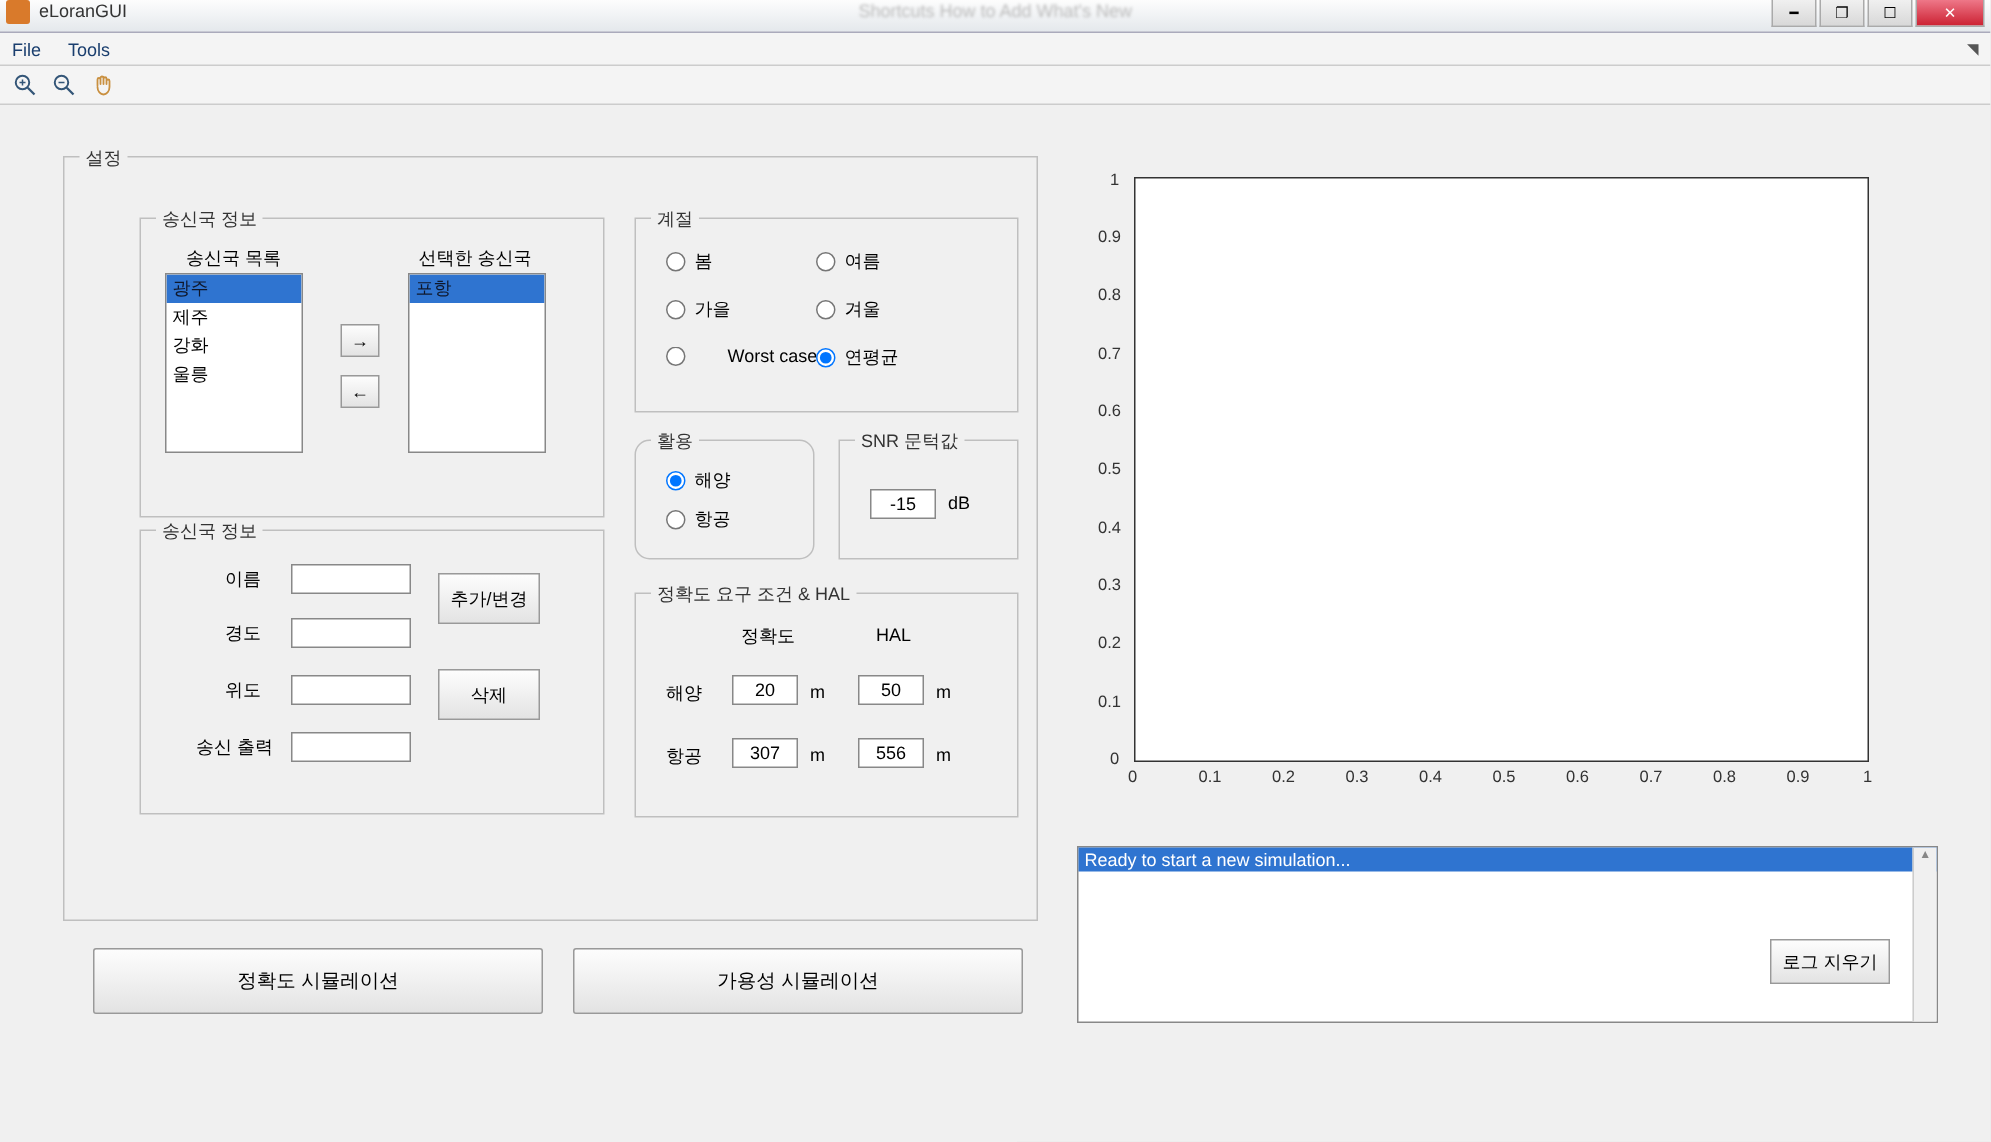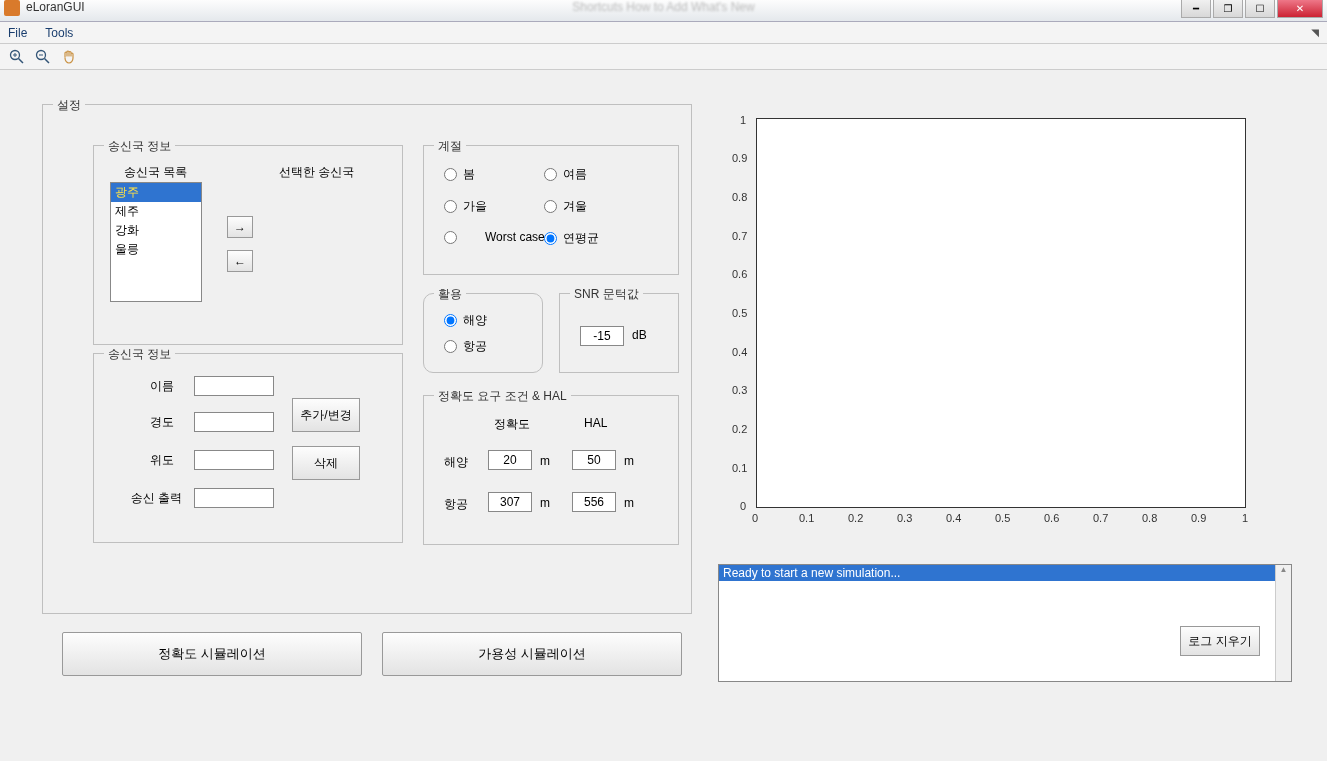--- a/index.html
+++ b/index.html
@@ -29,21 +29,21 @@
 .fieldset > .legend { position: absolute; top: -8px; left: 10px; background: #f0f0f0; padding: 0 4px; font-size: 12px; color: #333; }
 
 
 #fs-settings { left: 42px; top: 34px; width: 650px; height: 510px; }
 
 
 #fs-station { left: 50px; top: 40px; width: 310px; height: 200px; }
 .listlabel { position: absolute; font-size: 12px; }
 .listbox { position: absolute; background: #fff; border: 1px solid #888; overflow-y: scroll; font-size: 12px; }
 .listbox .item { padding: 1px 4px; }
-.listbox .item.sel { background: #2f74d0; color: #fde047; }
+.listbox .item.sel { background: #2f74d0; color: #0f172a; }
 .arrowbtn { position: absolute; width: 26px; height: 22px; background: linear-gradient(#fdfdfd,#e3e3e3); border: 1px solid #999; display: flex; align-items: center; justify-content: center; font-size: 12px; }
 
 
 #fs-station-detail { left: 50px; top: 248px; width: 310px; height: 190px; }
 .lblrow { position: absolute; font-size: 12px; text-align: right; }
 .textinput { position: absolute; background: #fff; border: 1px solid #888; height: 20px; padding: 0 3px; }
 .pushbtn { position: absolute; background: linear-gradient(#fdfdfd,#e3e3e3); border: 1px solid #999; display: flex; align-items: center; justify-content: center; cursor: default; }
 
 
 #fs-season { left: 380px; top: 40px; width: 256px; height: 130px; }
@@ -133,33 +133,36 @@
       <div class="listbox" style="left:16px; top:36px; width:92px; height:120px;">
         <div class="item sel">광주</div>
         <div class="item">제주</div>
         <div class="item">강화</div>
         <div class="item">울릉</div>
       </div>
 
       <div class="arrowbtn" style="left:133px; top:70px;">→</div>
       <div class="arrowbtn" style="left:133px; top:104px;">←</div>
 
+      <div class="listbox" style="left:178px; top:36px; width:92px; height:120px;">
+        <div class="item sel">포항</div>
+      </div>
     </div>
 
     <div id="fs-station-detail" class="fieldset">
       <div class="legend">송신국 정보</div>
       <div class="lblrow" style="left:30px; top:24px; width:50px;">이름</div>
       <input class="textinput" style="left: 100px; top: 22px; width: 80px;">
       <div class="lblrow" style="left:30px; top:60px; width:50px;">경도</div>
       <input class="textinput" style="left: 100px; top: 58px; width: 80px;">
       <div class="lblrow" style="left:30px; top:98px; width:50px;">위도</div>
       <input class="textinput" style="left: 100px; top: 96px; width: 80px;">
       <div class="lblrow" style="left:18px; top:136px; width:70px;">송신 출력</div>
       <input class="textinput" style="left: 100px; top: 134px; width: 80px;">
-      <div class="pushbtn" style="left:198px; top:44px; width:68px; height:34px;">추가/변경</div>
+      <div class="pushbtn" style="left:198px; top:28px; width:68px; height:34px;">추가/변경</div>
       <div class="pushbtn" style="left:198px; top:92px; width:68px; height:34px;">삭제</div>
     </div>
 
     <div id="fs-season" class="fieldset">
       <div class="legend">계절</div>
       <label class="radio" style="left:20px; top:20px;">
           <input type="radio" name="season" style="">
           <span>봄</span>
         </label>
       <label class="radio" style="left:120px; top:20px;">

